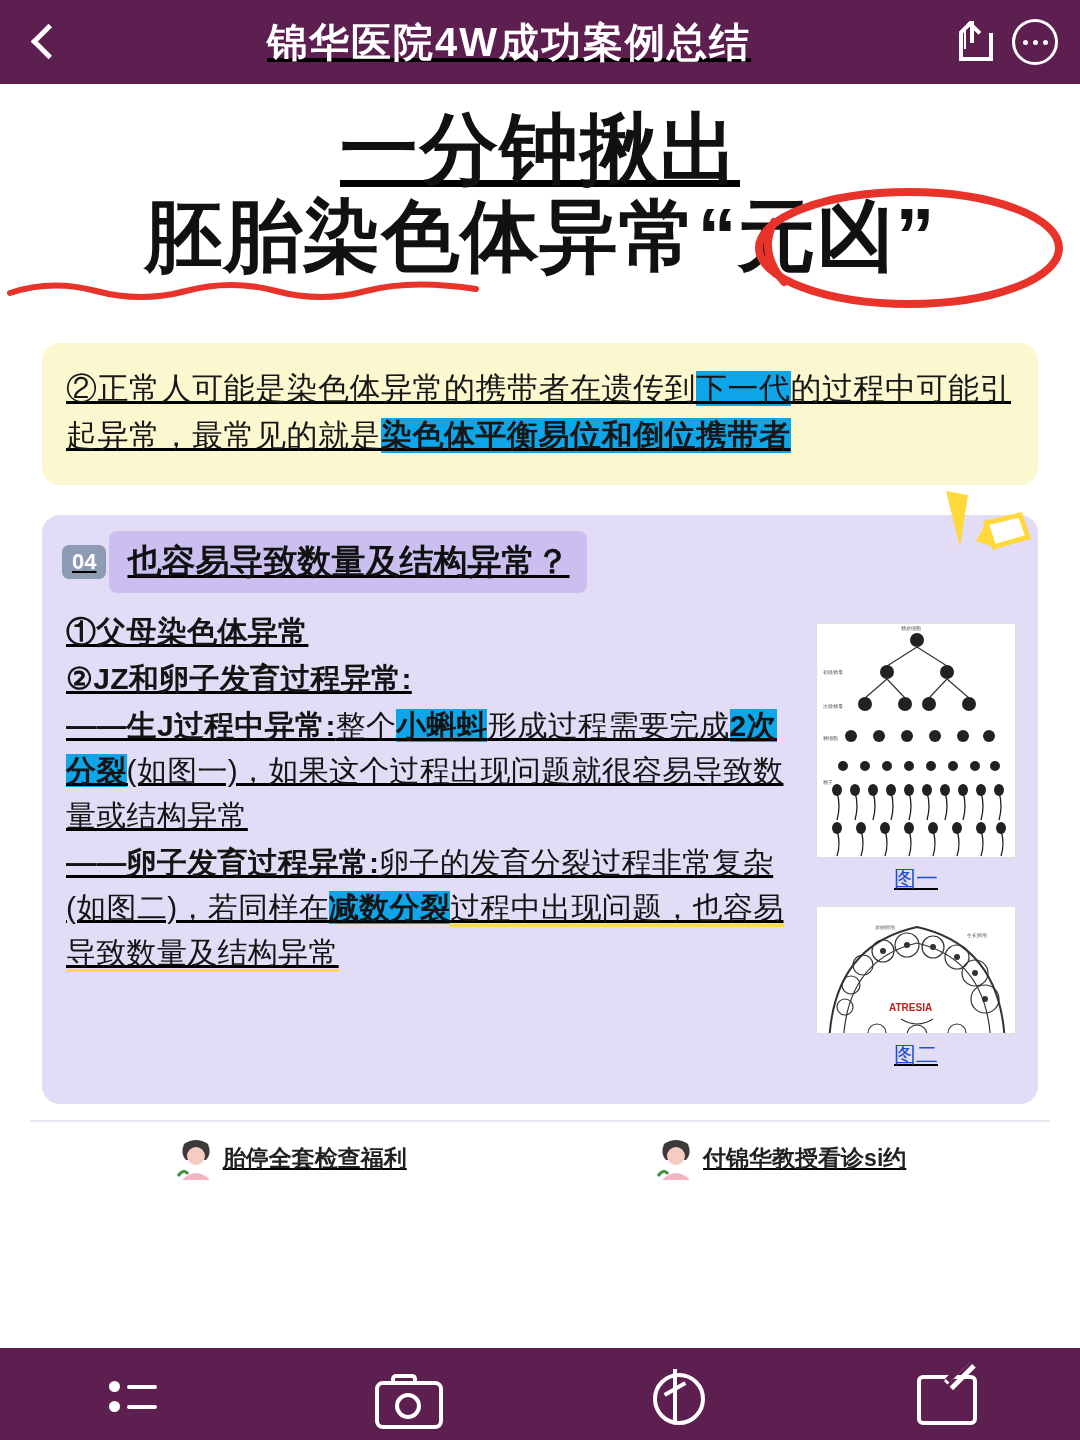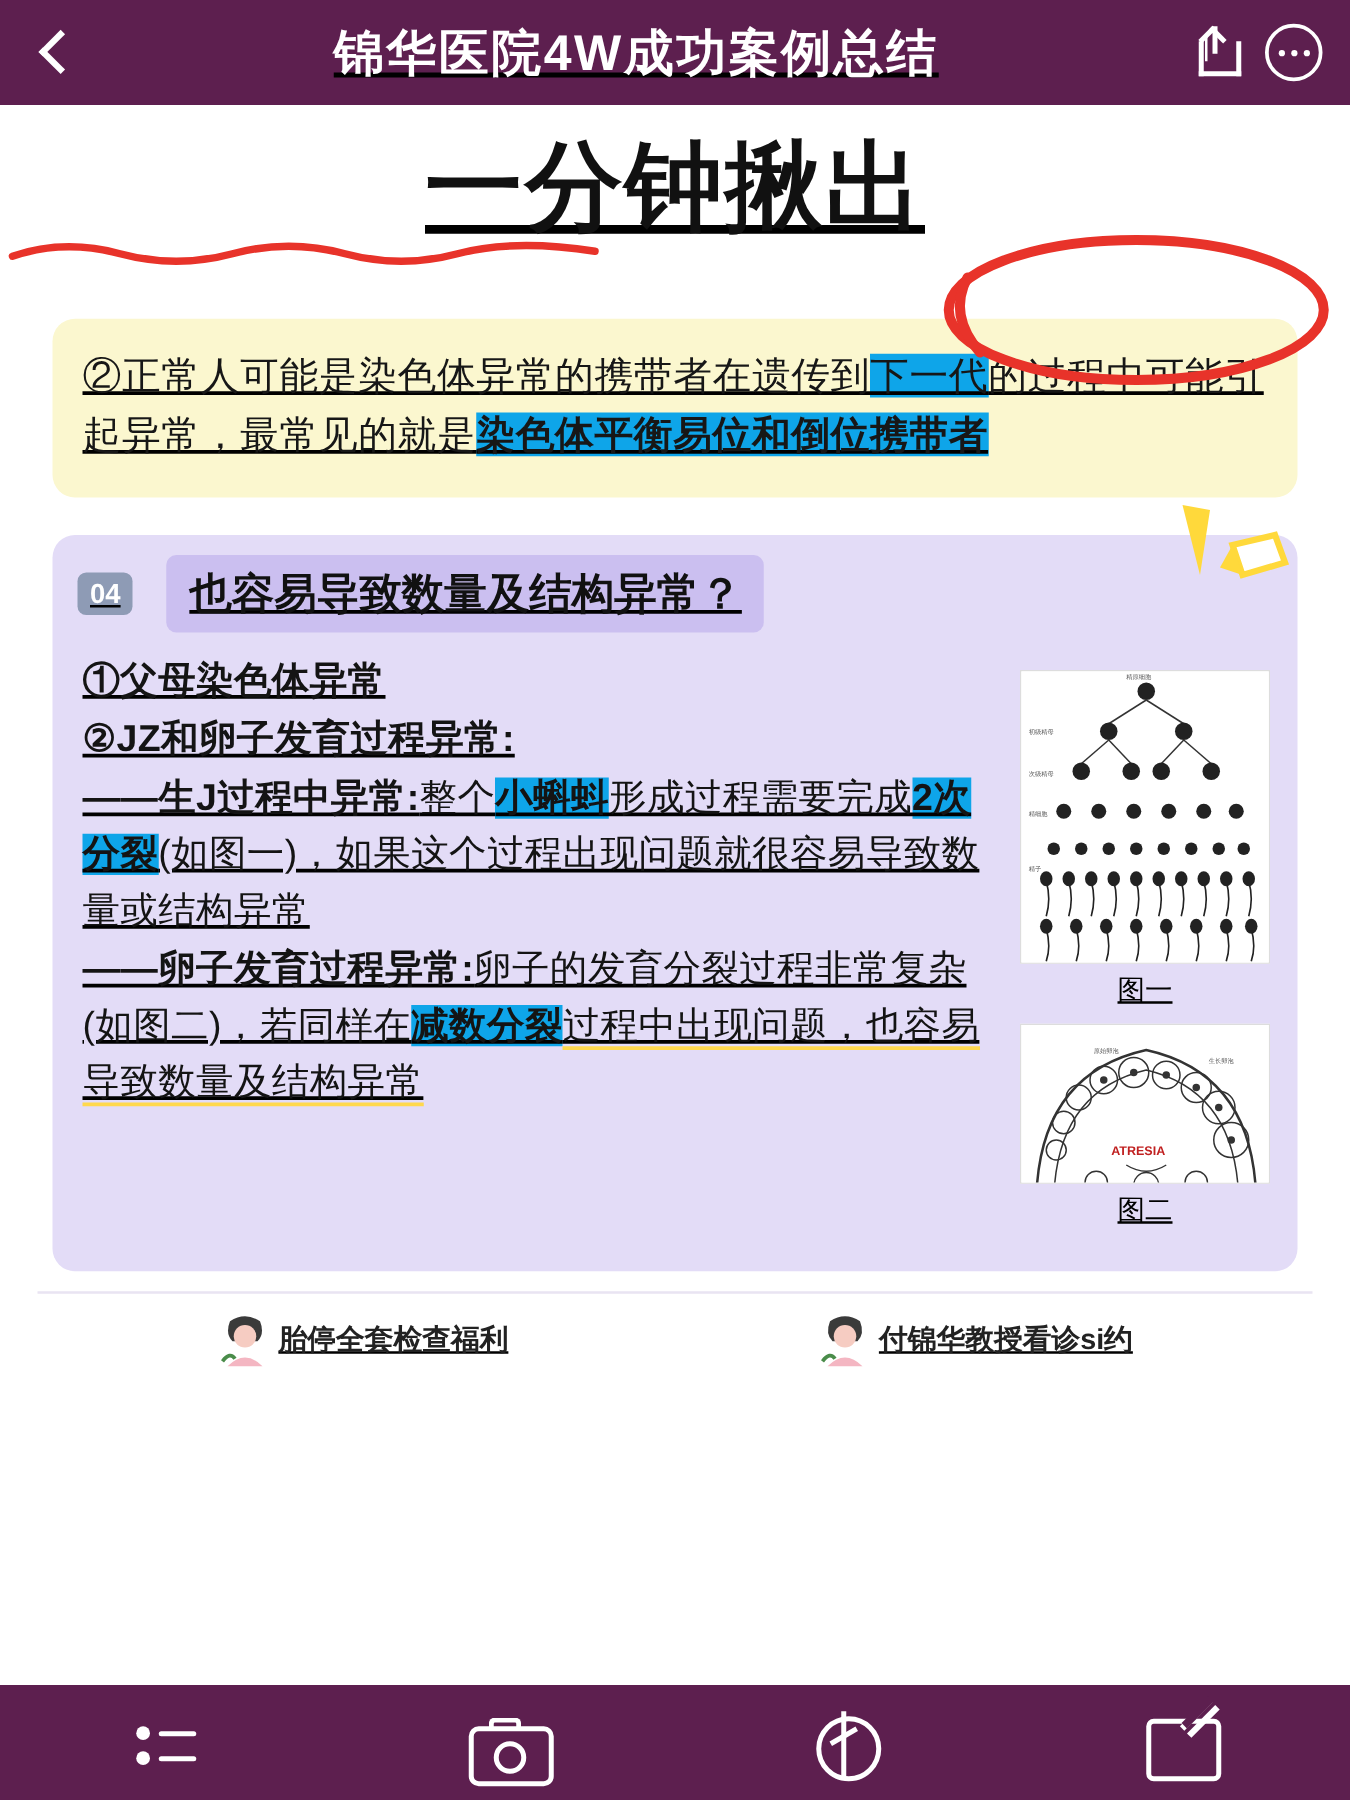--- a/index.html
+++ b/index.html
@@ -121,21 +121,21 @@
   
   .section {
     margin: 30px 42px 0 42px;
     background: #e3dcf7;
     border-radius: 18px;
     padding: 0 0 22px 0;
     position: relative;
   }
   .section-head {
     display: flex; align-items: center;
-    gap: 27px;
+    gap: 3px;
     padding: 16px 22px 10px 20px;
   }
   .sec-num {
     background: #8e9bb5; color: #fff;
     font-size: 22px; font-weight: bold;
     border-radius: 7px;
     padding: 6px 10px;
     line-height: 1;
   }
   .sec-title {
@@ -158,21 +158,21 @@
   .sec-text p { margin-bottom: 2px; }
   .figs { flex: 0 0 200px; padding-top: 14px; }
   .fig-card {
     background: #fff;
     border: 1px solid #ddd;
     width: 200px; height: 235px;
     overflow: hidden;
     display: block;
   }
   .fig-card.two { height: 128px; margin-top: 0; }
-  .fig-cap { text-align: center; font-size: 22px; margin: 6px 0 12px 0; color: #000000; }
+  .fig-cap { text-align: center; font-size: 22px; margin: 6px 0 12px 0; color: #1d4ed8; }
 
   
   .pen-doodle { position: absolute; right: -6px; top: -30px; width: 120px; height: 120px; }
 
   
   .footer-chips {
     display: flex; align-items: center; justify-content: space-around;
     padding: 14px 20px 8px 20px;
     border-top: 2px solid #e9e4f2;
     margin: 16px 30px 0 30px;
@@ -240,20 +240,21 @@
           <i></i>
           <i></i>
       </div>
     </div>
   </div>
 
   <div class="content">
 
     <div class="headline">
       <div class="headline-l1">一分钟揪出</div>
+      <div class="headline-l2">胚胎染色体异常“元凶”</div>
       <svg class="underline-wave" viewBox="0 0 500 26">
         <path d="M4,16 Q45,2 90,14 T180,14 T270,14 T360,14 T470,12" fill="none" stroke="#e8332a" stroke-width="6" stroke-linecap="round"></path>
       </svg>
       <svg class="circle-mark" viewBox="0 0 330 130">
         <ellipse cx="165" cy="66" rx="150" ry="56" fill="none" stroke="#e8332a" stroke-width="8"></ellipse>
         <path d="M30,40 Q14,70 40,100" fill="none" stroke="#e8332a" stroke-width="8" stroke-linecap="round"></path>
       </svg>
     </div>
 
     <div class="note-box">

